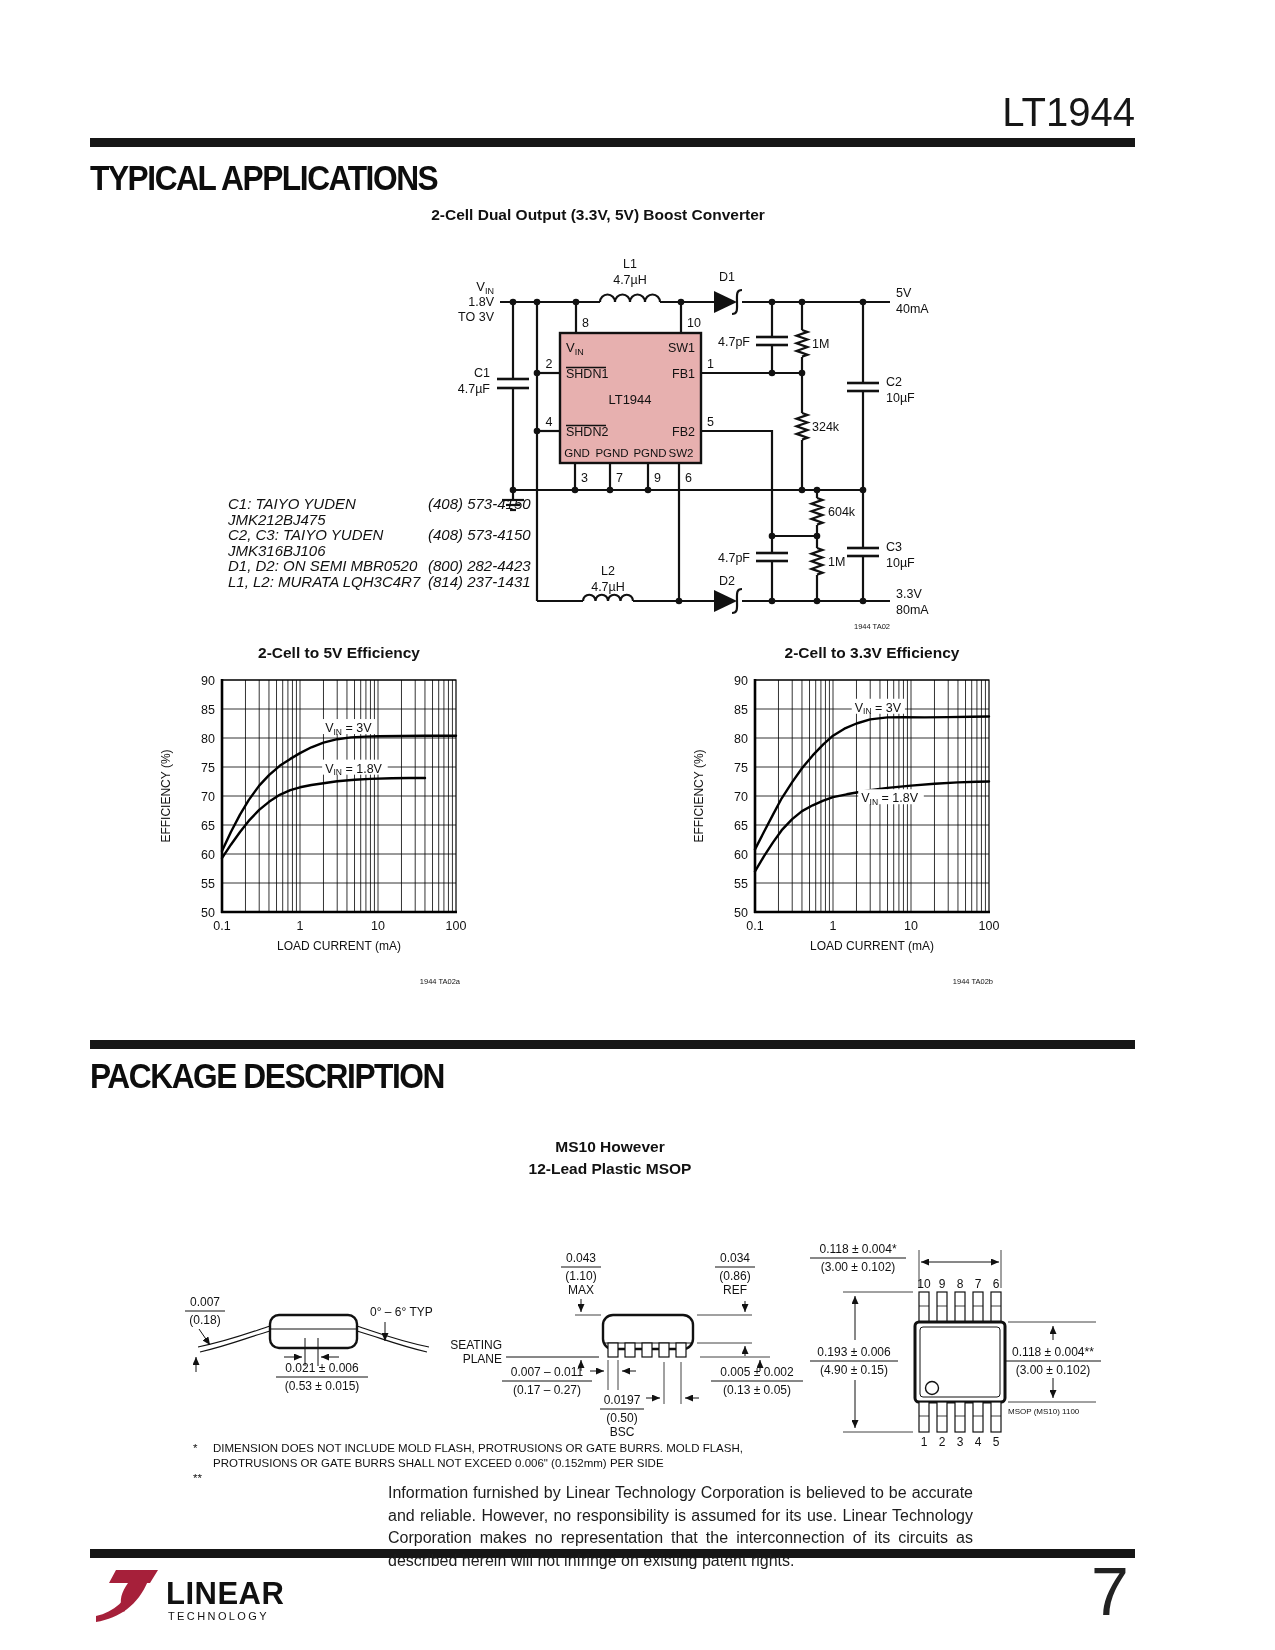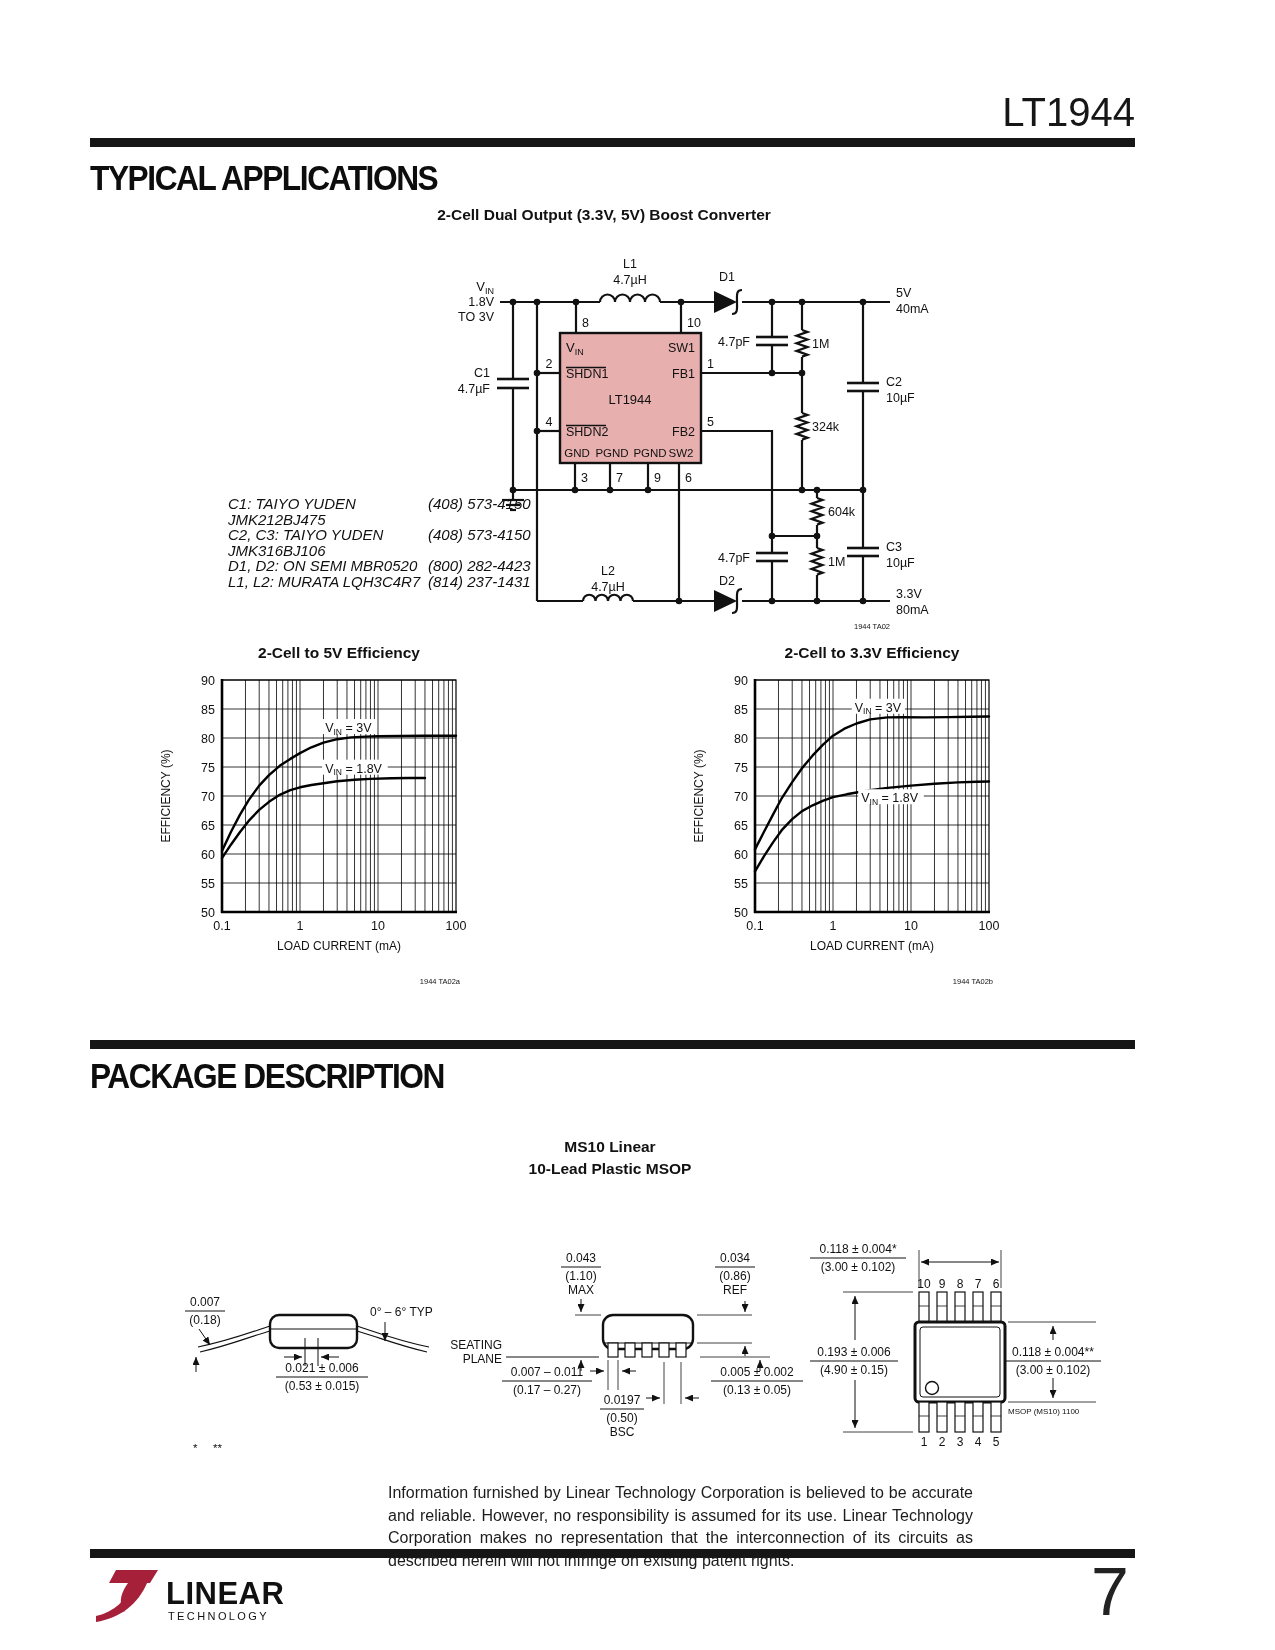--- a/index.html
+++ b/index.html
@@ -1,21 +1,21 @@
 <!DOCTYPE html>
 <html><head>
 <meta charset="utf-8">
 <style>
   html,body{margin:0;padding:0;background:#fff;}
   body{width:1275px;height:1650px;position:relative;font-family:"Liberation Sans",sans-serif;color:#111;}
   .abs{position:absolute;}
   .part-number{left:0;top:90px;width:1135px;text-align:right;font-size:40px;font-weight:400;letter-spacing:0px;color:#161616;}
   .rule{left:90px;top:138px;width:1045px;height:9px;background:#161616;}
   .sec-head{font-size:33px;font-weight:bold;letter-spacing:-1.5px;color:#0d0d0d;transform:scale(0.96,1.06);transform-origin:left top;}
-  .circ-title{left:244px;top:206px;width:720px;text-align:center;font-size:15.5px;font-weight:bold;}
+  .circ-title{left:238px;top:206px;width:720px;text-align:center;font-size:15.5px;font-weight:bold;}
   .parts-list{left:228px;top:496px;font-size:15px;line-height:15.5px;font-style:italic;}
   .plr{display:grid;grid-template-columns:200px auto;}
   .ms10-title{left:250px;top:1136px;width:720px;text-align:center;font-size:15.5px;line-height:22px;}
   .ms10-title .b{font-weight:bold;}
   .footnotes{left:193px;top:1441px;font-size:11.5px;line-height:14.5px;display:grid;grid-template-columns:20px auto;row-gap:1px;}
   .footer-bar{left:90px;top:1549px;width:1045px;height:9px;background:#161616;}
   .disclaimer{left:388px;top:1482px;width:585px;font-size:16px;line-height:1.42;text-align:justify;color:#1c1c1c;}
   .page-num{left:1080px;top:1552px;width:60px;text-align:center;font-size:68px;font-weight:300;color:#222;}
   svg{position:absolute;font-family:"Liberation Sans",sans-serif;}
   svg text{fill:#111;}
@@ -324,22 +324,22 @@
     <text x="306" y="298" text-anchor="middle" font-size="12.5">100</text>
     <text x="189" y="26" text-anchor="middle" font-size="15.5" font-weight="bold">2-Cell to 3.3V Efficiency</text>
     <text x="189" y="318" text-anchor="middle" font-size="12">LOAD CURRENT (mA)</text>
     <text transform="translate(20,164) rotate(-90)" text-anchor="middle" font-size="12">EFFICIENCY (%)</text>
     <text x="310" y="352" text-anchor="end" font-size="7.5" fill="#555">1944 TA02b</text>
   </svg>
 
 <div class="abs rule" style="top:1040px;"></div>
 <div class="abs sec-head" style="left:90px;top:1056px;">PACKAGE DESCRIPTION</div>
 <div class="abs ms10-title">
-  <div class="b">MS10 Linear</div>
-  <div class="b">10-Lead Plastic MSOP</div>
+  <div class="b">MS10 However</div>
+  <div class="b">12-Lead Plastic MSOP</div>
 </div>
 
 <svg style="left:150px;top:1240px;" width="985" height="220" viewBox="150 1240 985 220" font-size="12">
   <defs>
     <marker id="ah" orient="auto-start-reverse" markerWidth="9" markerHeight="7" refX="8" refY="3.5">
         <path d="M0,0 L8,3.5 L0,7 Z" fill="#111"></path>
       </marker>
   </defs>
 
   <g>
@@ -470,20 +470,21 @@
     <line x1="1053" y1="1378" x2="1053" y2="1398" stroke="#111" stroke-width="1" marker-end="url(#ah)"></line>
     <text x="1053" y="1356" text-anchor="middle">0.118 ± 0.004**</text>
     <line x1="1005" y1="1361" x2="1101" y2="1361" stroke="#111" stroke-width="1"></line>
     <text x="1053" y="1374" text-anchor="middle">(3.00 ± 0.102)</text>
     <text x="1008" y="1414" font-size="8" fill="#333">MSOP (MS10) 1100</text>
   </g>
 </svg>
 
 <div class="abs footnotes">
   <span>*</span>
+  <span><span>DIMENSION DOES NOT INCLUDE MOLD FLASH, PROTRUSIONS OR GATE BURRS. MOLD FLASH,</span><br><span>PROTRUSIONS OR GATE BURRS SHALL NOT EXCEED 0.006" (0.152mm) PER SIDE</span></span>
   <span>**</span>
 </div>
 
 <div class="abs footer-bar"></div>
 <svg style="left:92px;top:1564px;" width="220" height="66" viewBox="0 0 220 66">
   <g fill="#a6203a">
     <path d="M4,58 C28,54 46,41 56,17 L43,17 C35,36 22,48 4,52 Z"></path>
     <path d="M24,6 L66,6 L58,19 L47,19 L32,48 C27,41 28,31 34,22 L36,19 L17,19 Z"></path>
   </g>
   <text x="74" y="40" font-size="31" font-weight="bold" fill="#a6203a" letter-spacing="0.5">LINEAR</text>

